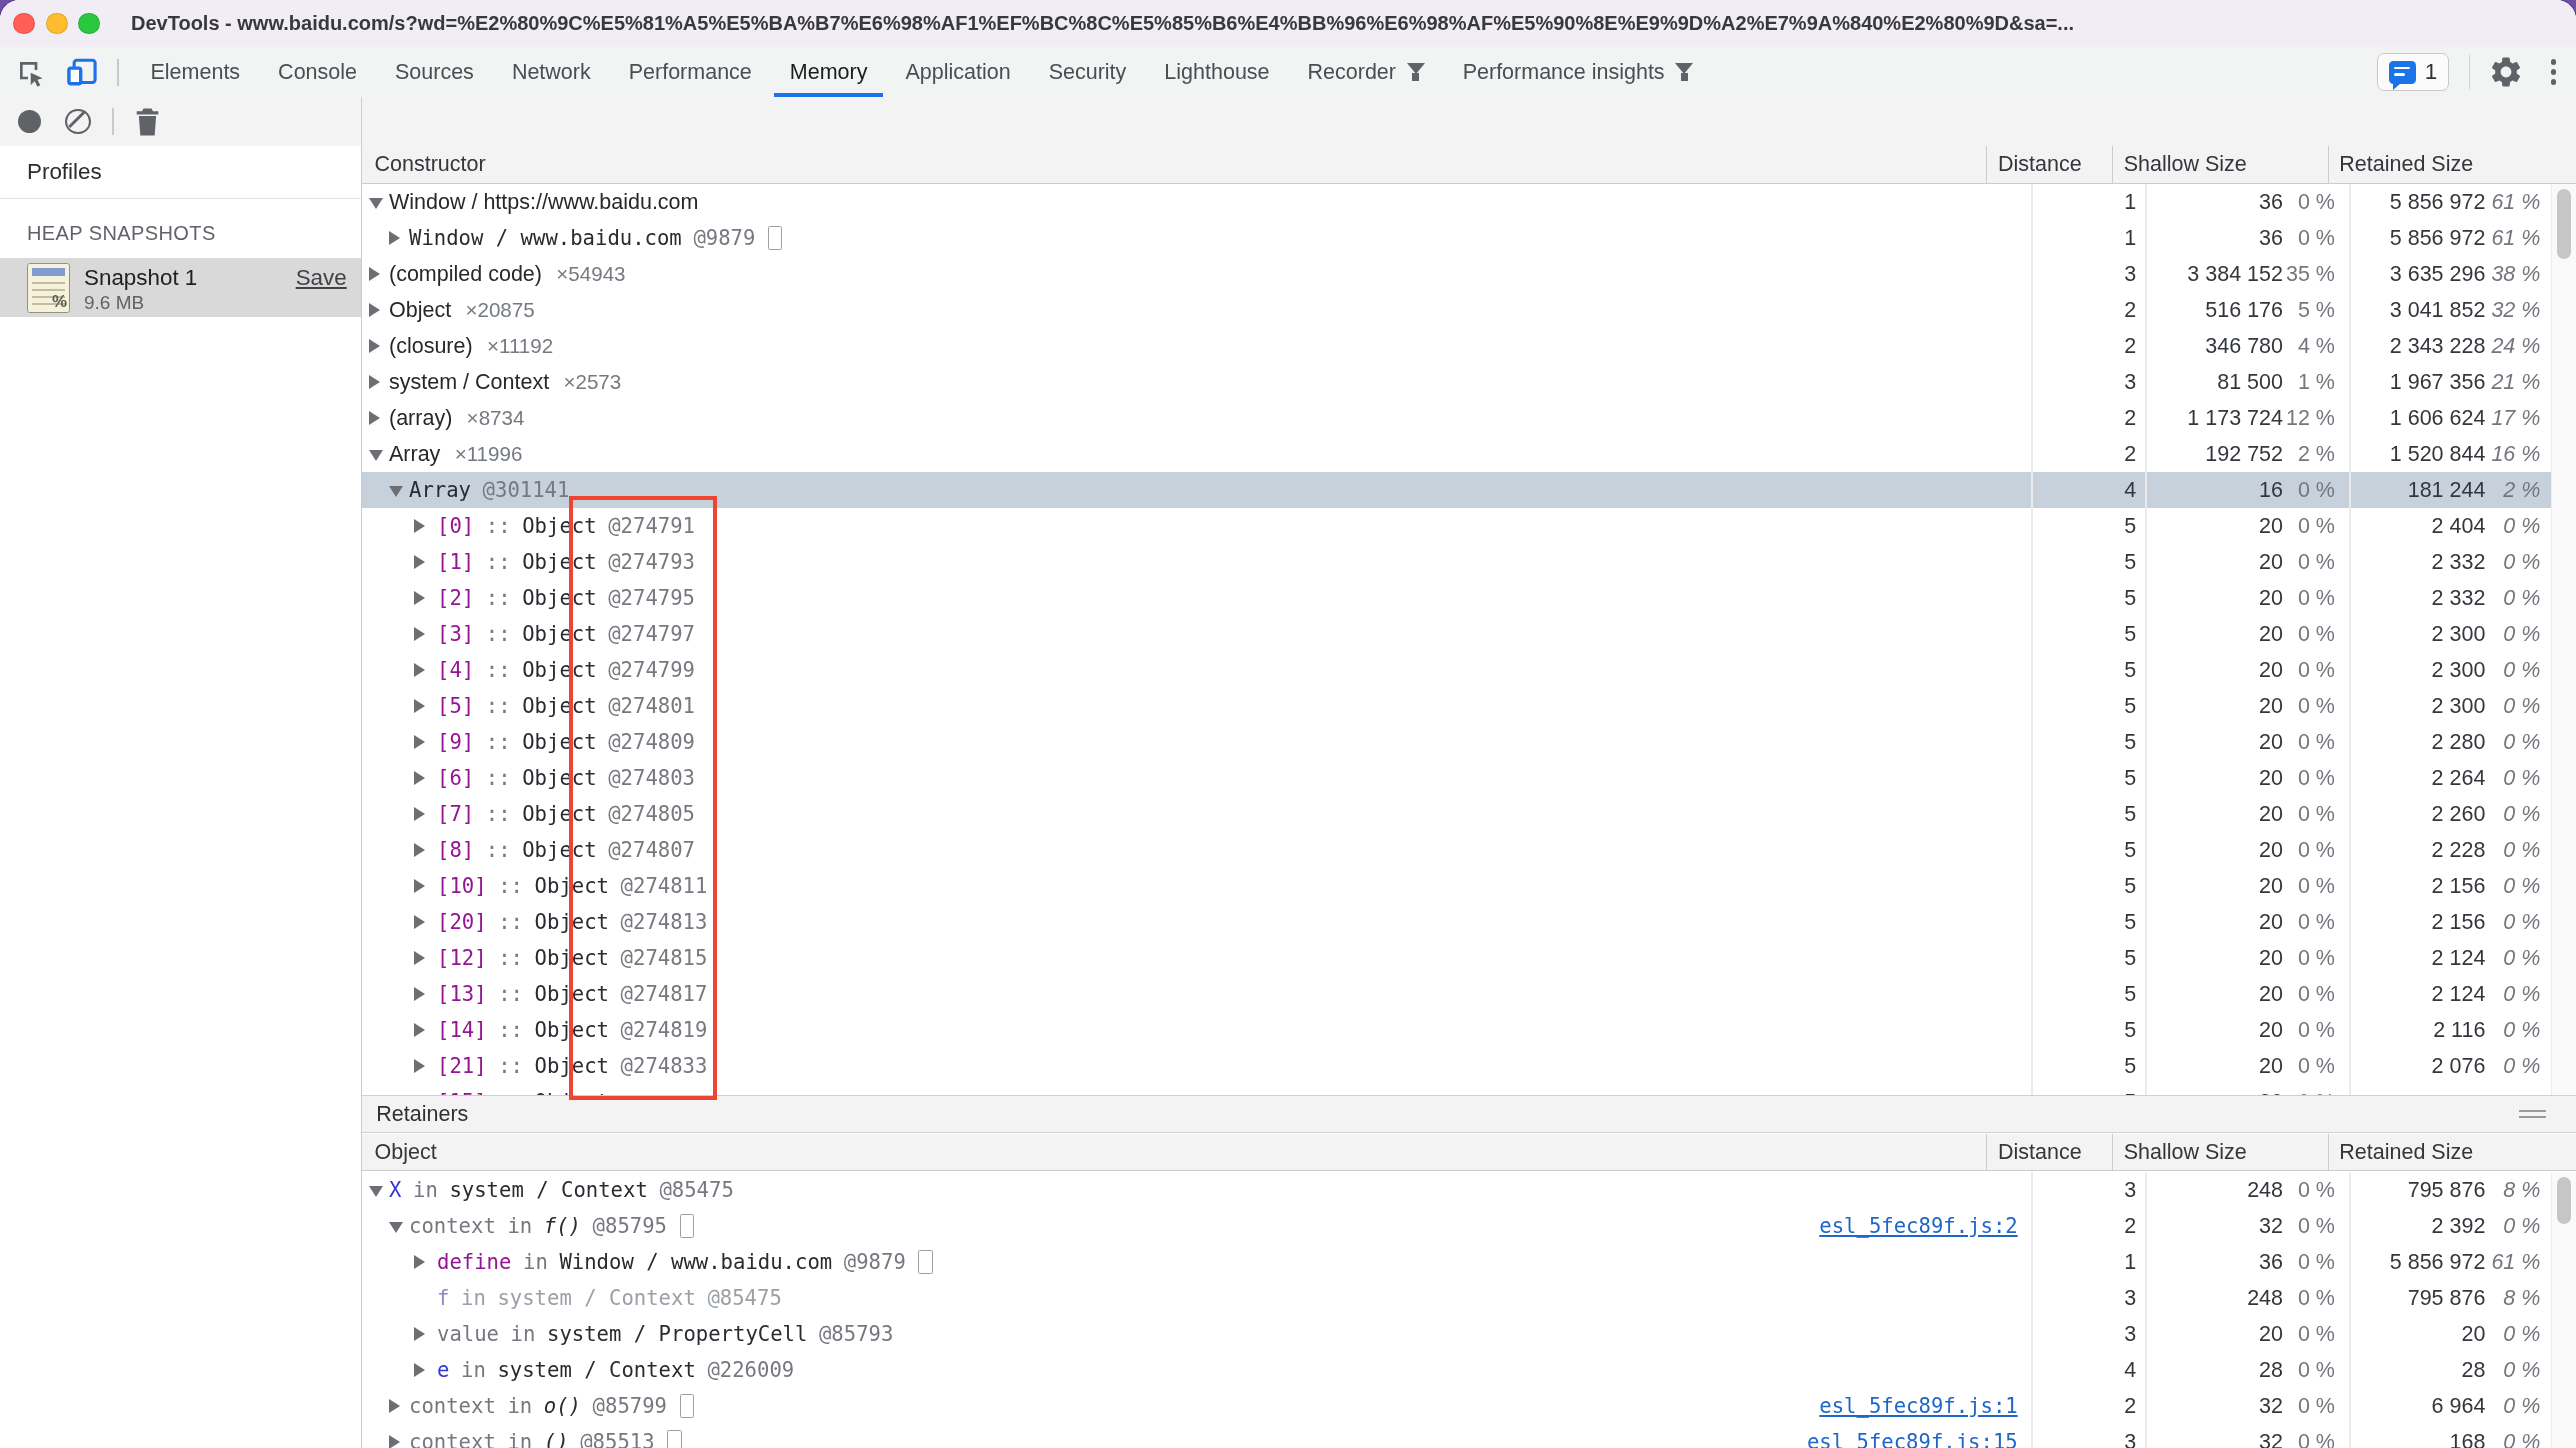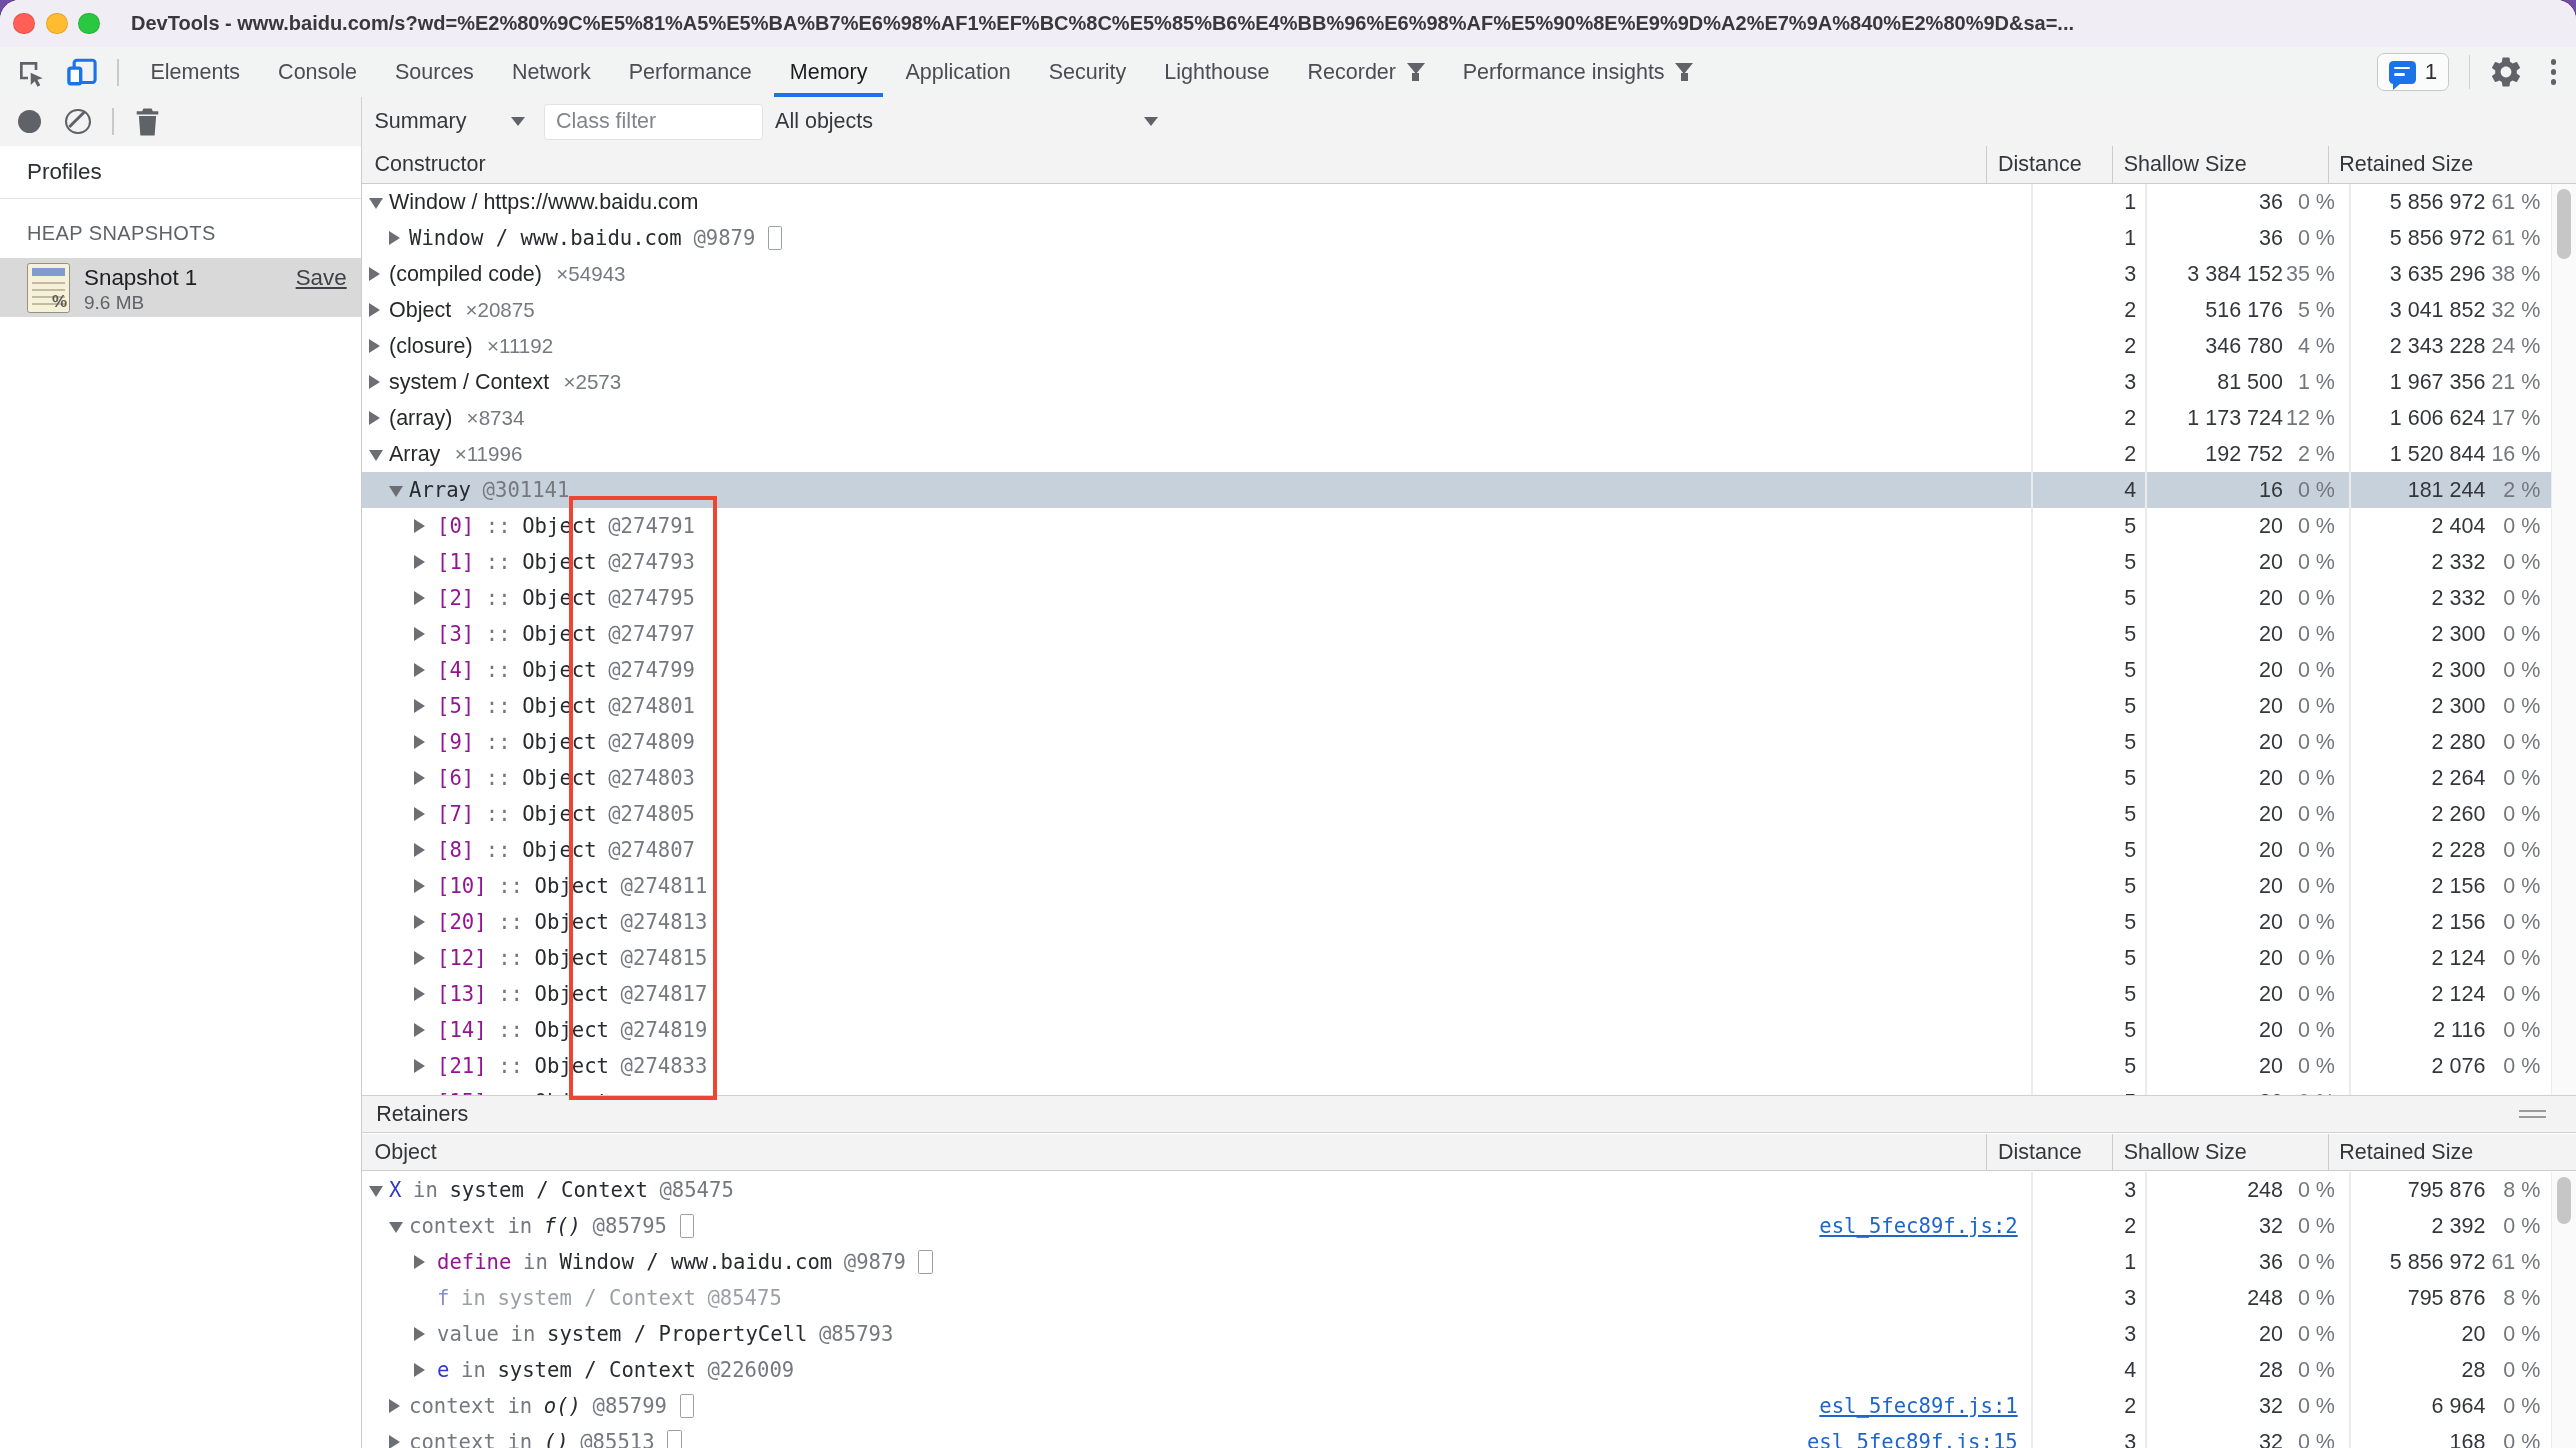--- a/index.html
+++ b/index.html
@@ -100,21 +100,21 @@
   .inw{color:#75797f;margin:0 11.6px;}
   .prop-blue{color:#3338cc;} .prop-purple{color:#941594;} .prop-gray{color:#75797f;}
   .italic{font-style:italic;}
   .grayed, .grayed *{color:#9aa0a6 !important;}
   .grayed .prop-blue{color:#868cc5 !important;}
   .boxg{display:inline-block;width:12.5px;height:21.5px;border:1.8px solid #9aa0a6;border-radius:1.8px;margin-left:12.5px;flex:0 0 auto;}
   .num{flex:1;text-align:right;font-size:21.5px;color:#33373c;white-space:nowrap;}
   .c-distance .num{padding-right:9.8px;}
   .pct{text-align:right;font-size:21.5px;color:#73777d;white-space:nowrap;}
   .c-shallow .pct{width:52px;padding-right:15px;}
-  .c-retained .pct{width:55px;padding-right:11.6px;}
+  .c-retained .pct{width:55px;padding-right:11.6px;font-style:italic;}
   .rlink{position:absolute;right:14.3px;top:50%;transform:translateY(-50%);font-family:"DejaVu Sans Mono",monospace;
          font-size:20.6px;color:#1f66c9;text-decoration:underline;cursor:pointer;}
   
   .ret-bar{position:absolute;left:0;right:0;top:949px;height:36px;background:#f3f3f3;border-top:1.8px solid #d0d0d0;
            border-bottom:1.8px solid #d0d0d0;display:flex;align-items:center;}
   .ret-bar .lbl{padding-left:14.3px;font-size:21.5px;color:#303134;}
   .grip{margin-left:auto;margin-right:30px;width:27px;}
   .grip i{display:block;height:1.8px;background:#9a9a9a;margin:3.6px 0;}
   .ret-header{position:absolute;left:0;right:0;top:988px;height:36px;background:#f3f3f3;border-bottom:1.8px solid #cccccc;}
   .ret-header .cell{height:36px;line-height:36px;font-size:21.5px;color:#33373b;padding-left:12.5px;white-space:nowrap;overflow:hidden;}
@@ -218,31 +218,20 @@
       <div class="toolbar-left">
         <div class="rec-circle"></div>
         <div class="block-ic"></div>
         <div class="tool-sep"></div>
         <div class="trash">
           <svg width="27" height="30" viewBox="0 0 20 22">
             <path fill="#5f6368" d="M7 1h6l1 2h4v2.4H2V3h4zM3.6 6.6h12.8L15.3 21H4.7z"></path>
           </svg>
         </div>
       </div>
-      <div class="toolbar-right">
-        <div class="dd dd-summary">
-          <span>Summary</span>
-          <span class="dd-arrow"></span>
-        </div>
-        <input class="class-filter" placeholder="Class filter" style="">
-        <div class="dd dd-objects">
-          <span>All objects</span>
-          <span class="dd-arrow"></span>
-        </div>
-      </div>
     </div>
 
     <div class="content">
       <div class="sidebar">
         <div class="profiles-hd">Profiles</div>
         <div class="snap-section">HEAP SNAPSHOTS</div>
         <div class="snap-item">
           <div class="doc-ic">
             <div class="bar"></div>
             <div class="ln" style="top:18px;"></div>

